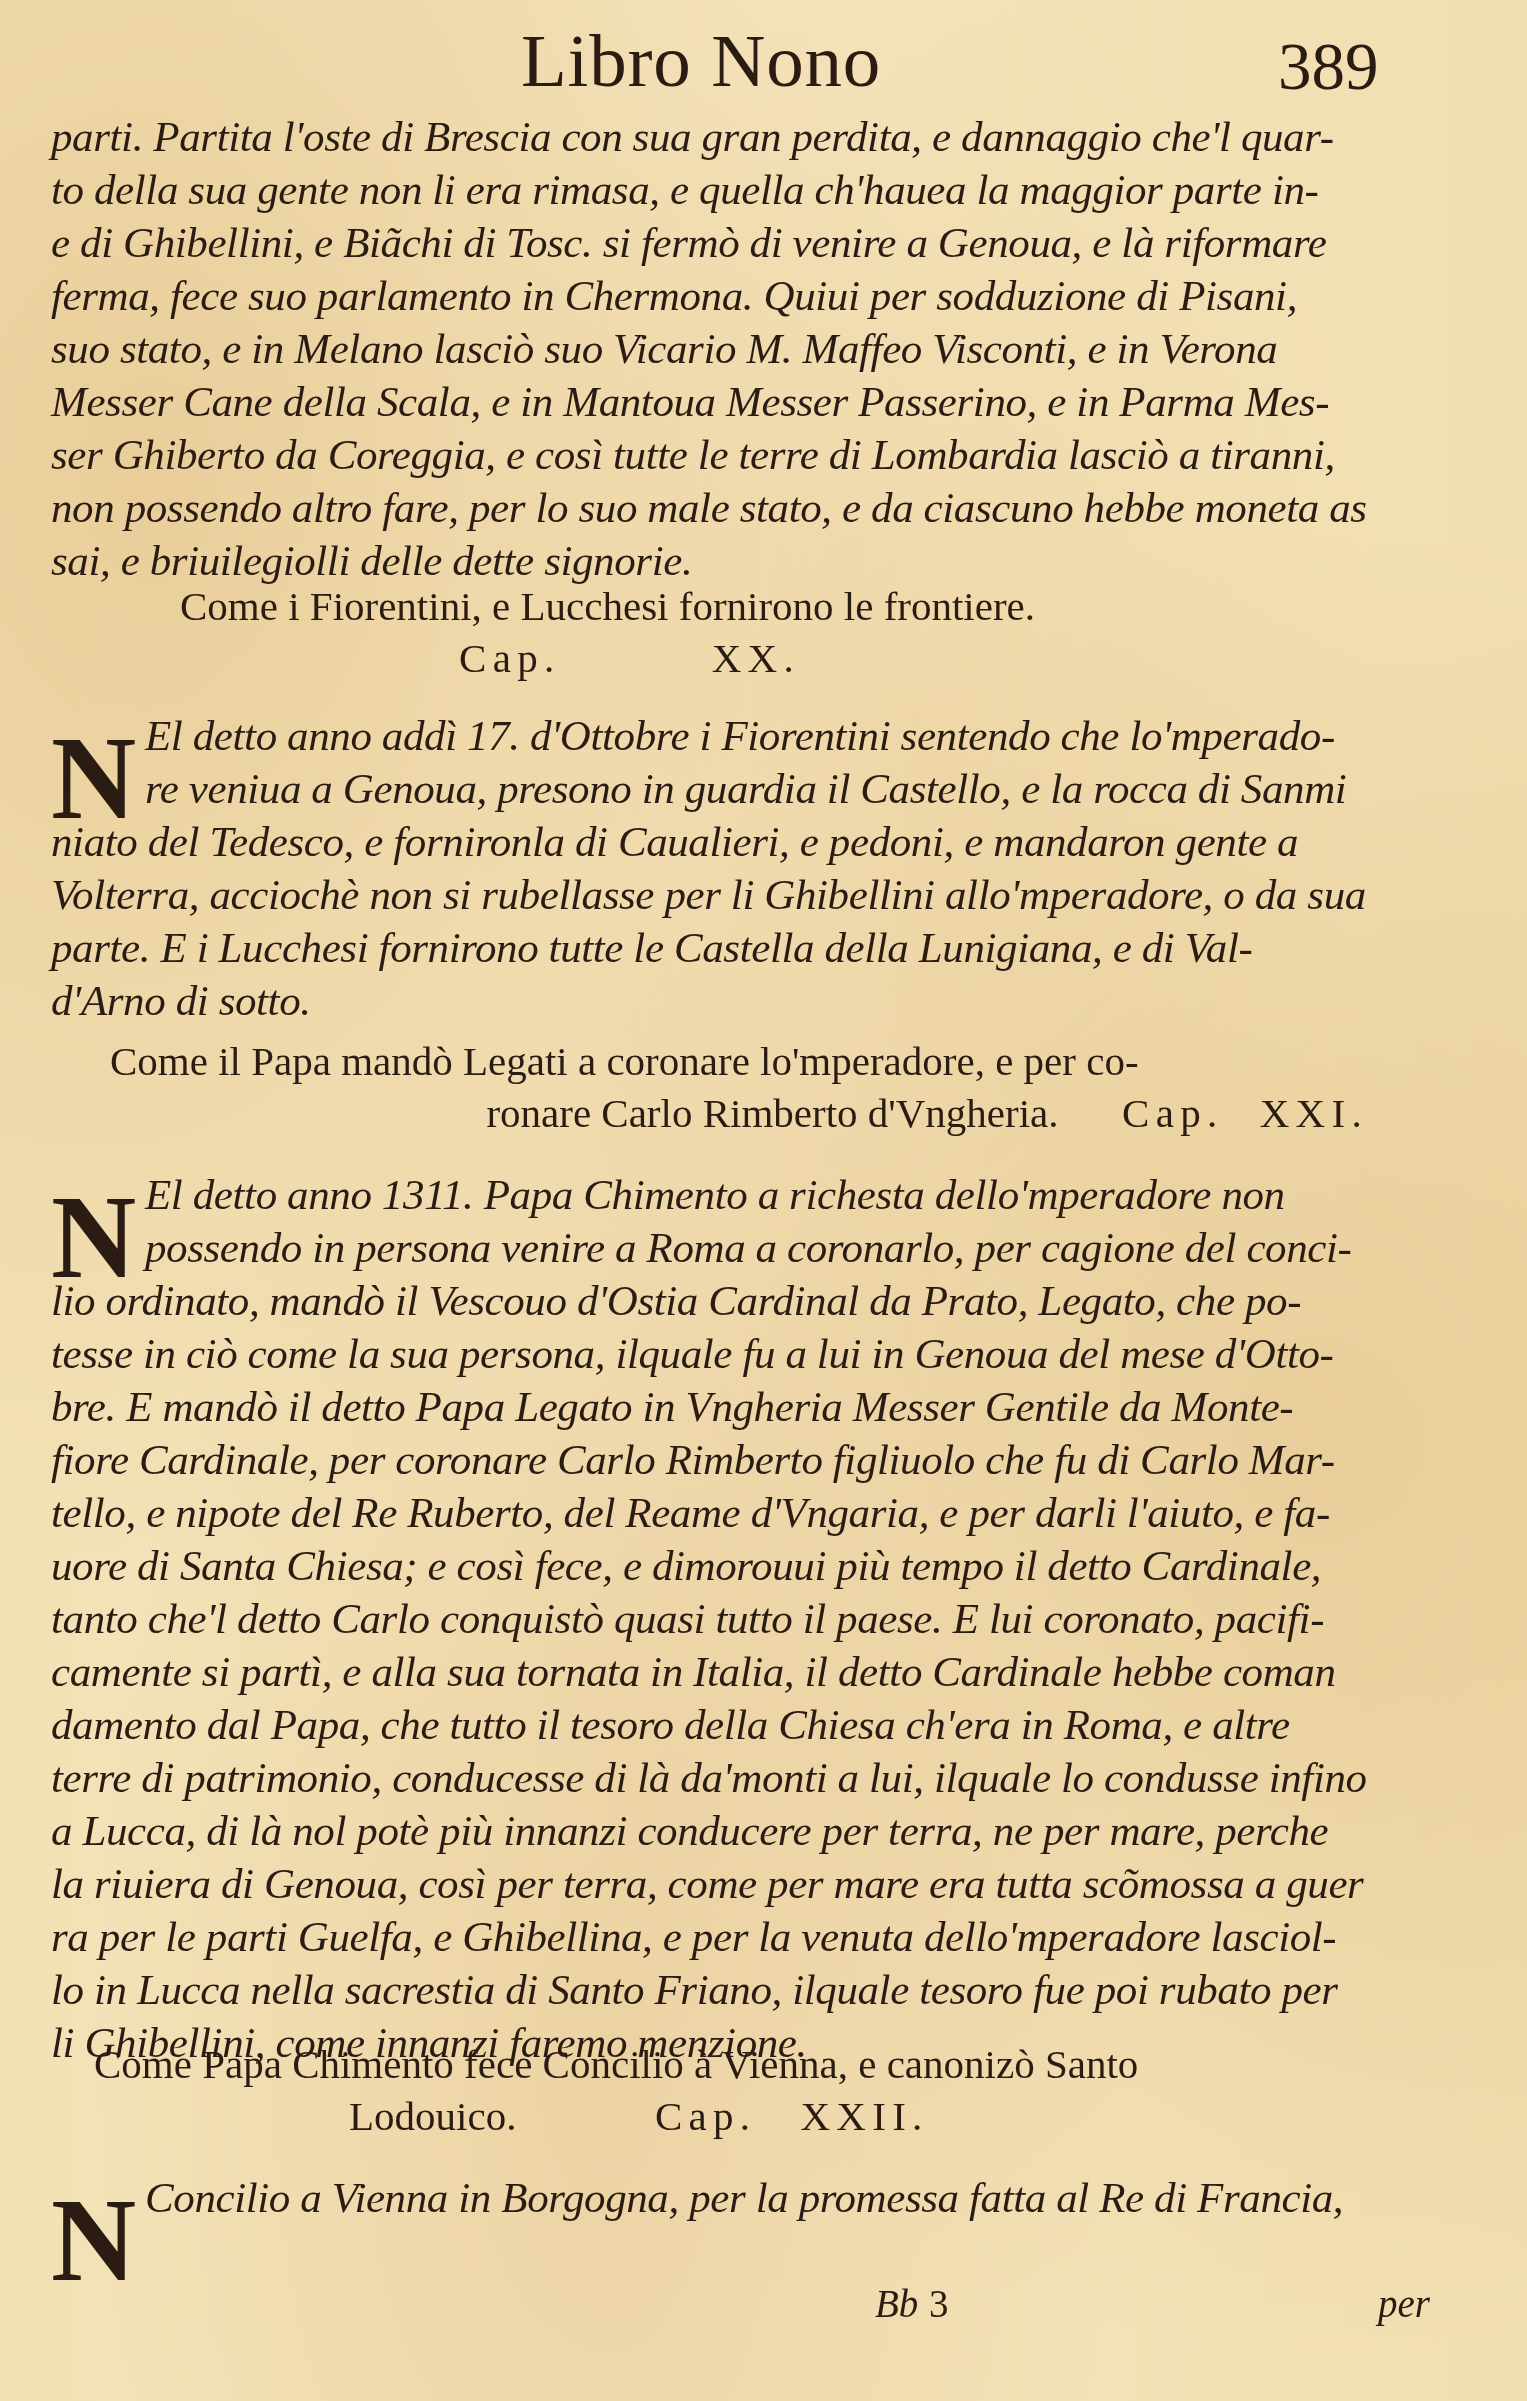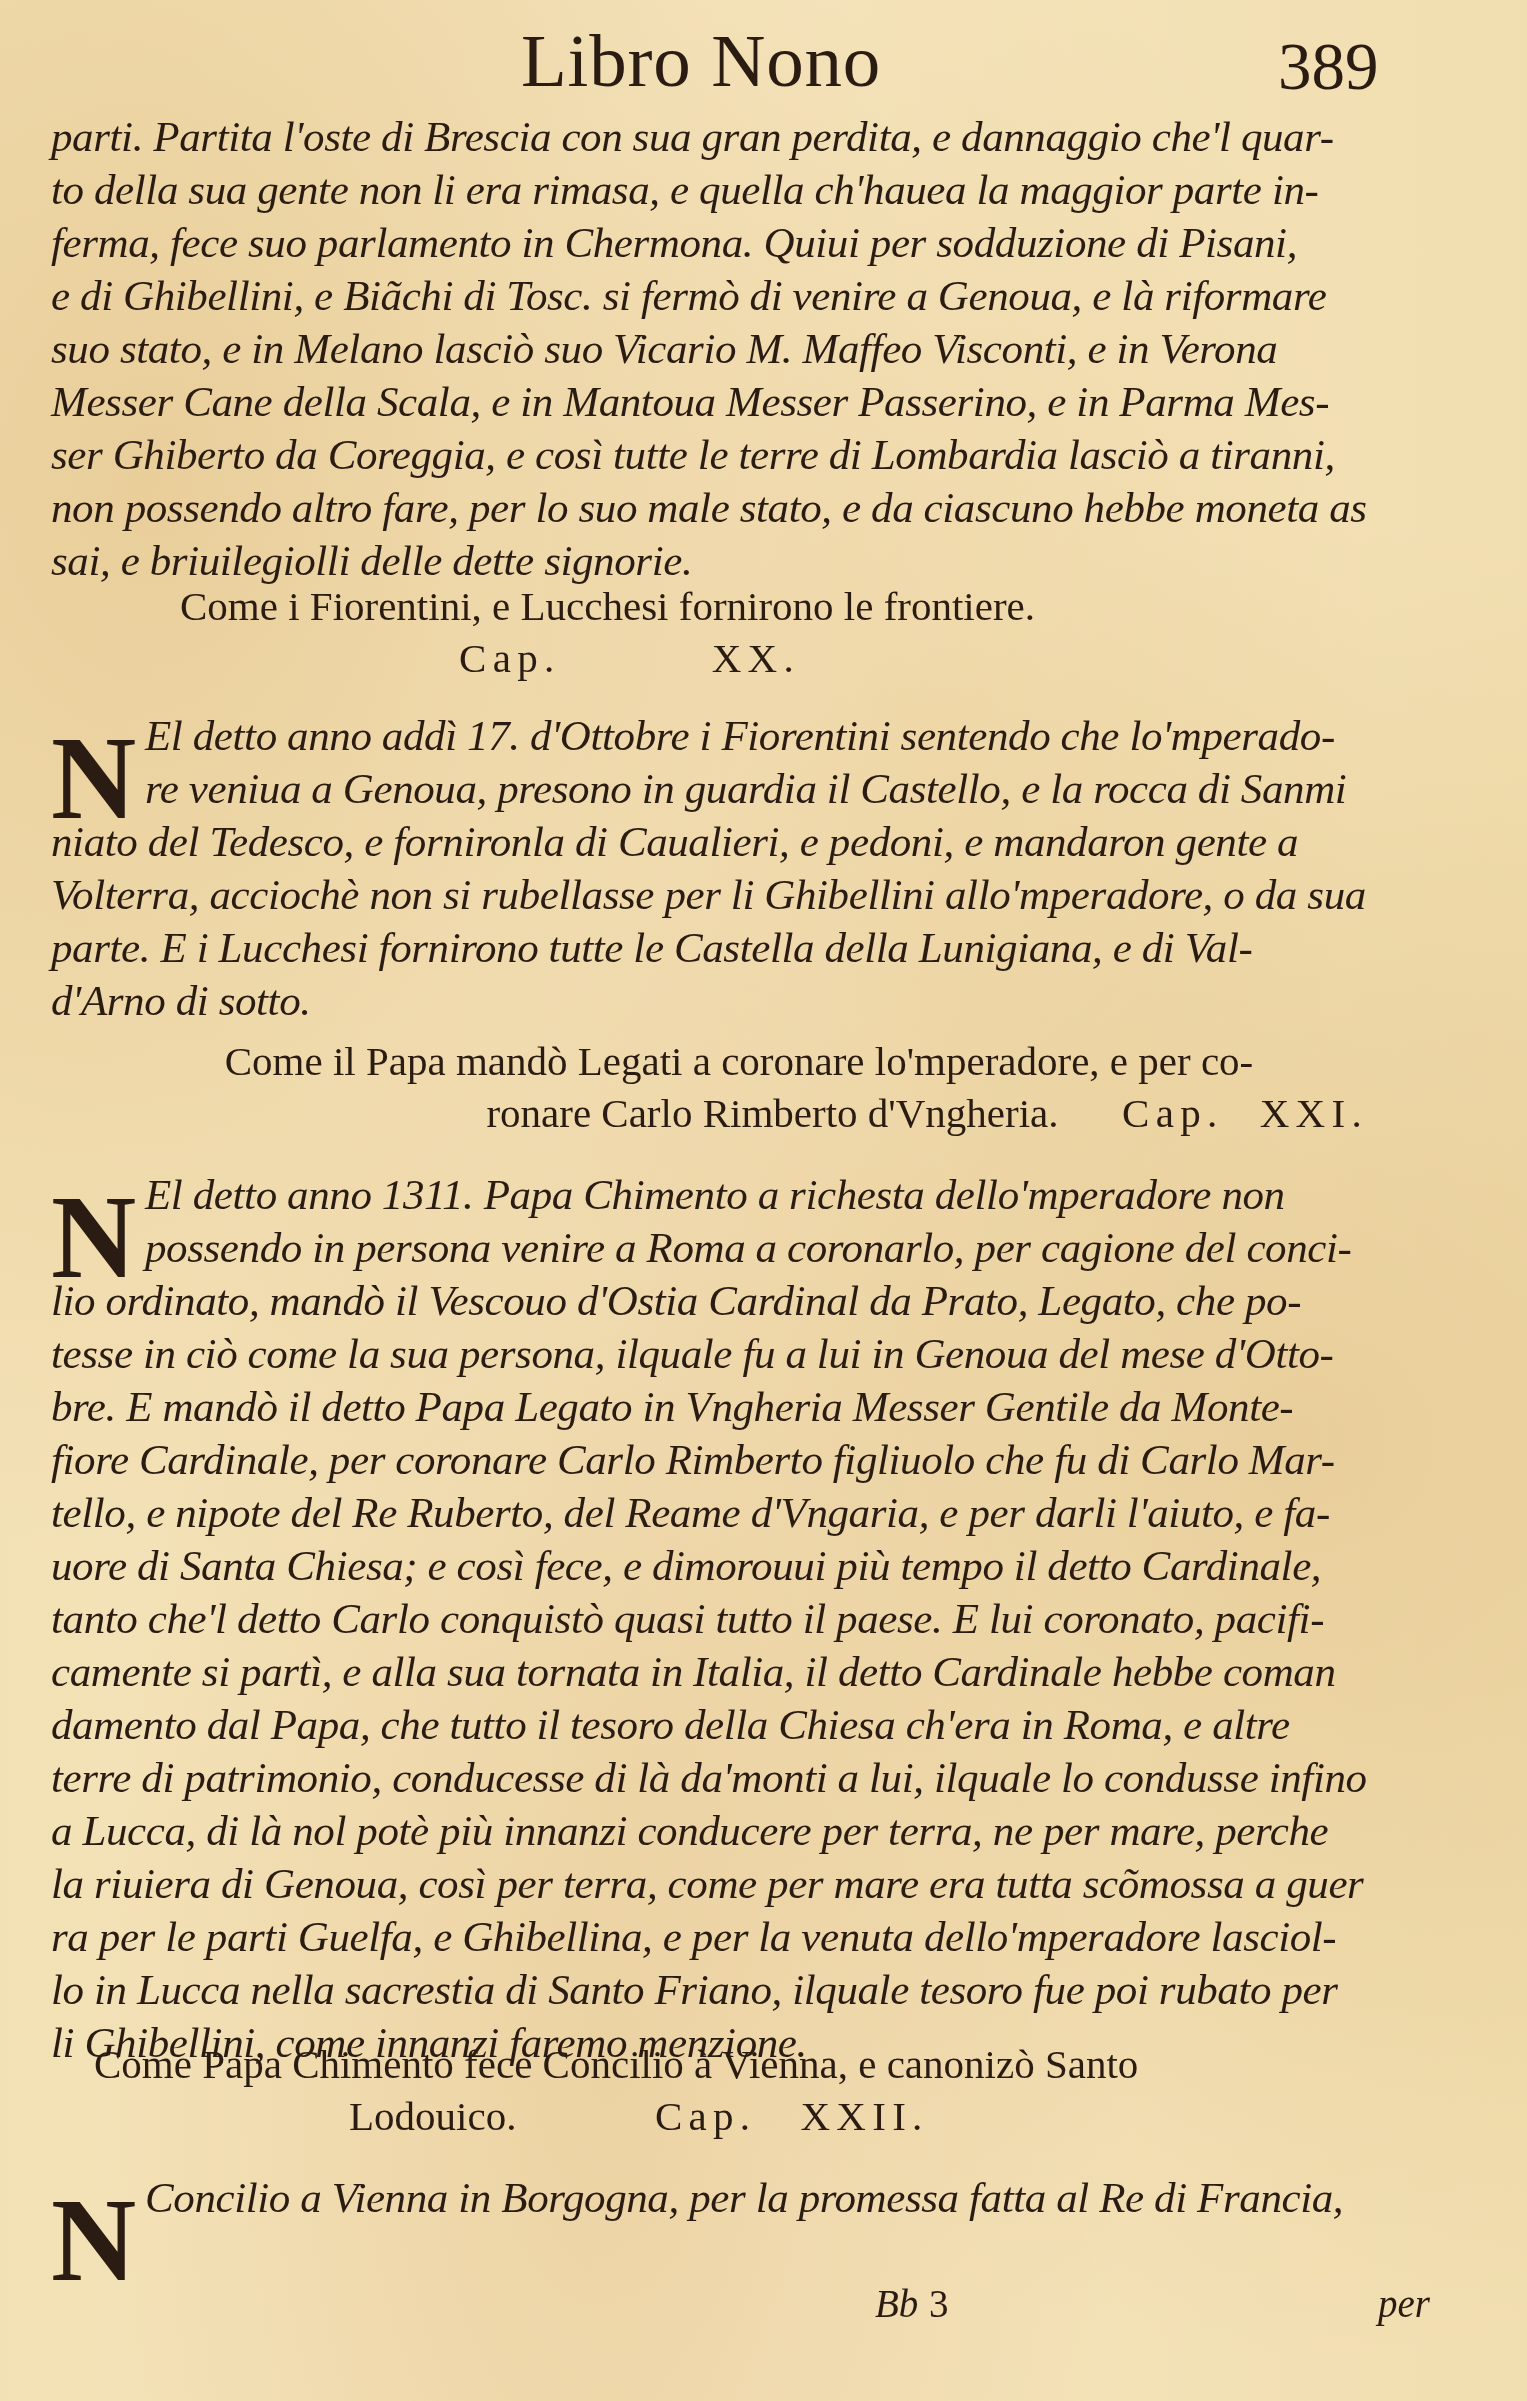--- a/index.html
+++ b/index.html
@@ -75,22 +75,22 @@
 <div class="paper"></div>
 
 <div class="header">
   <div class="running-title">Libro Nono</div>
   <div class="page-number">389</div>
 </div>
 
 <div class="block" style="top:110px;">
   <div class="body-line">parti. Partita l'oste di Brescia con sua gran perdita, e dannaggio che'l quar-</div>
   <div class="body-line">to della sua gente non li era rimasa, e quella ch'hauea la maggior parte in-</div>
+  <div class="body-line">e di Ghibellini, e Biãchi di Tosc. si fermò di venire a Genoua, e là riformare</div>
   <div class="body-line">ferma, fece suo parlamento in Chermona. Quiui per sodduzione di Pisani,</div>
-  <div class="body-line">e di Ghibellini, e Biãchi di Tosc. si fermò di venire a Genoua, e là riformare</div>
   <div class="body-line">suo stato, e in Melano lasciò suo Vicario M. Maffeo Visconti, e in Verona</div>
   <div class="body-line">Messer Cane della Scala, e in Mantoua Messer Passerino, e in Parma Mes-</div>
   <div class="body-line">ser Ghiberto da Coreggia, e così tutte le terre di Lombardia lasciò a tiranni,</div>
   <div class="body-line">non possendo altro fare, per lo suo male stato, e da ciascuno hebbe moneta as</div>
   <div class="body-line">sai, e briuilegiolli delle dette signorie.</div>
 </div>
 
 <div class="block" style="top:580px;">
   <div class="heading-line" style="padding-left:129px;">Come i Fiorentini, e Lucchesi fornirono le frontiere.</div>
   <div class="cap-line" style="padding-left:408px;">
@@ -104,21 +104,21 @@
   <div class="dropcap">N</div>
   <div class="body-line indented">El detto anno addì 17. d'Ottobre i Fiorentini sentendo che lo'mperado-</div>
   <div class="body-line indented">re veniua a Genoua, presono in guardia il Castello, e la rocca di Sanmi</div>
   <div class="body-line">niato del Tedesco, e fornironla di Caualieri, e pedoni, e mandaron gente a</div>
   <div class="body-line">Volterra, acciochè non si rubellasse per li Ghibellini allo'mperadore, o da sua</div>
   <div class="body-line">parte. E i Lucchesi fornirono tutte le Castella della Lunigiana, e di Val-</div>
   <div class="body-line">d'Arno di sotto.</div>
 </div>
 
 <div class="block" style="top:1035px;">
-  <div class="heading-line" style="padding-left:59px;text-align:center;">Come il Papa mandò Legati a coronare lo'mperadore, e per co-</div>
+  <div class="heading-line" style="padding-left:59px;">Come il Papa mandò Legati a coronare lo'mperadore, e per co-</div>
   <div class="heading-line" style="padding-left:92px;text-align:right;">
     <span>ronare Carlo Rimberto d'Vngheria.</span>
     <span style="display:inline-block;width:43px;"></span>
     <span class="cap-line" style="display:inline;">Cap.</span>
     <span style="display:inline-block;width:15.7px;"></span>
     <span class="cap-line" style="display:inline;">XXI.</span>
   </div>
 </div>
 
 <div class="block" style="top:1168px;">

